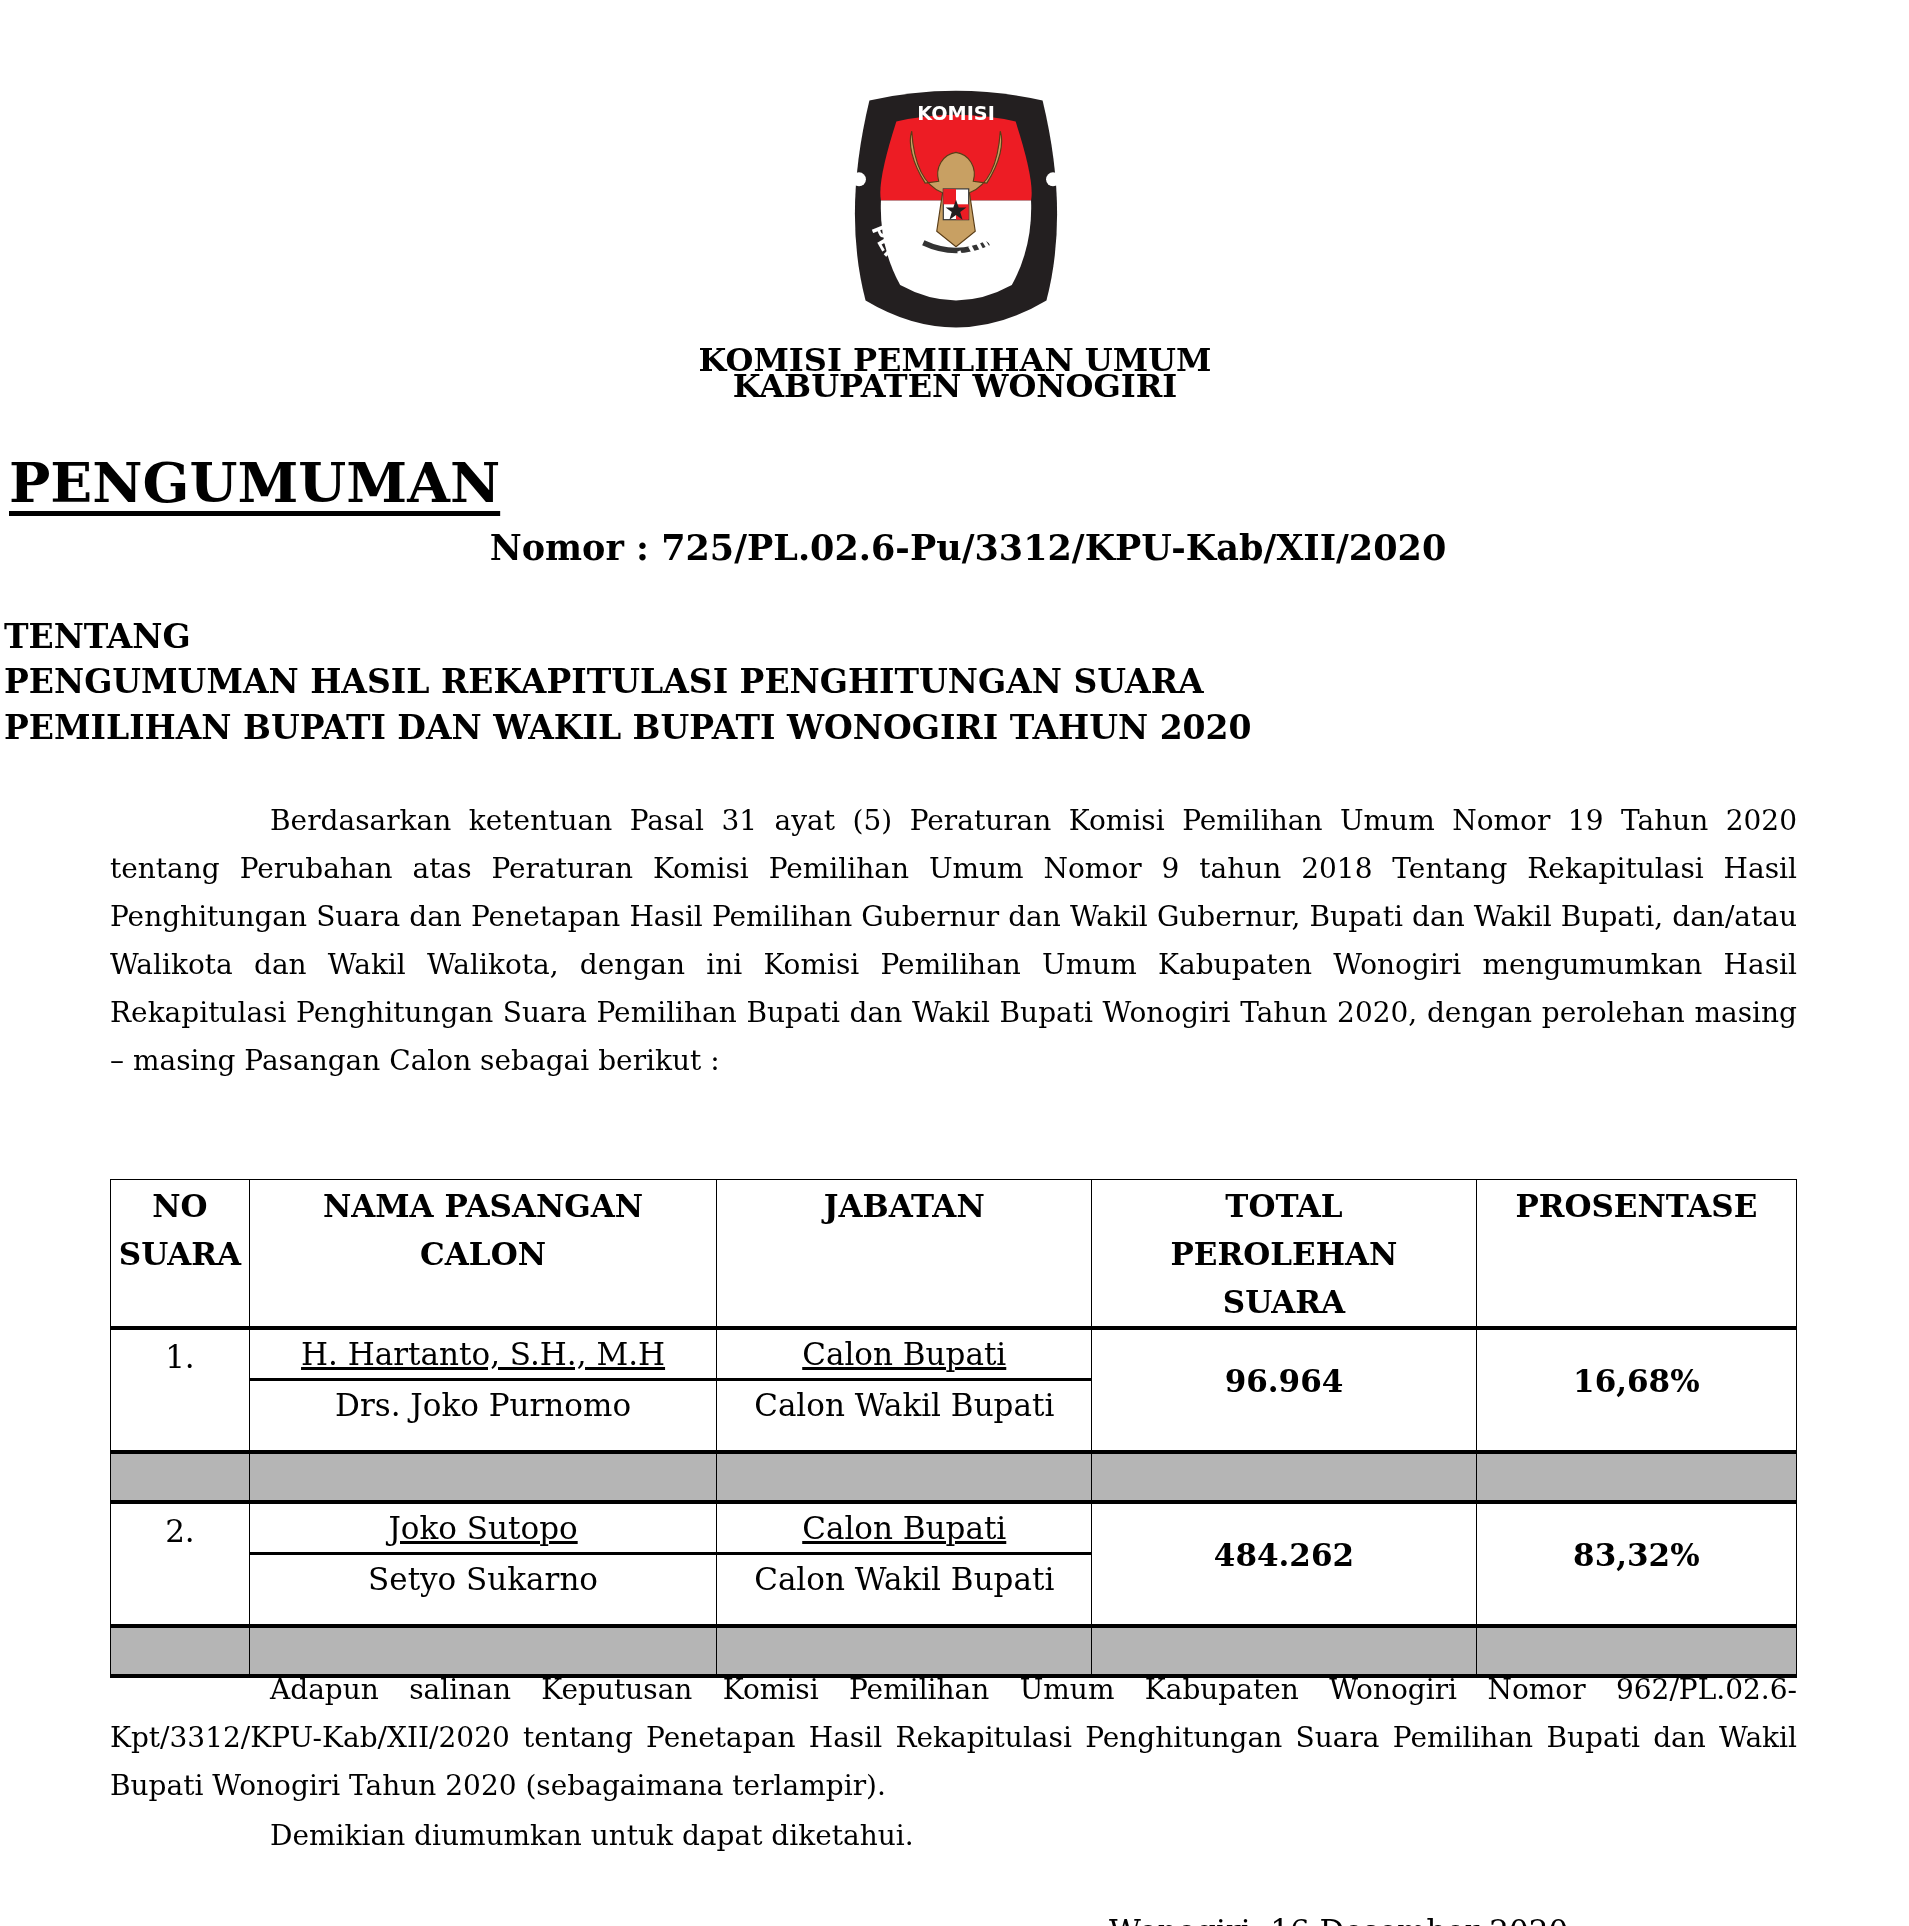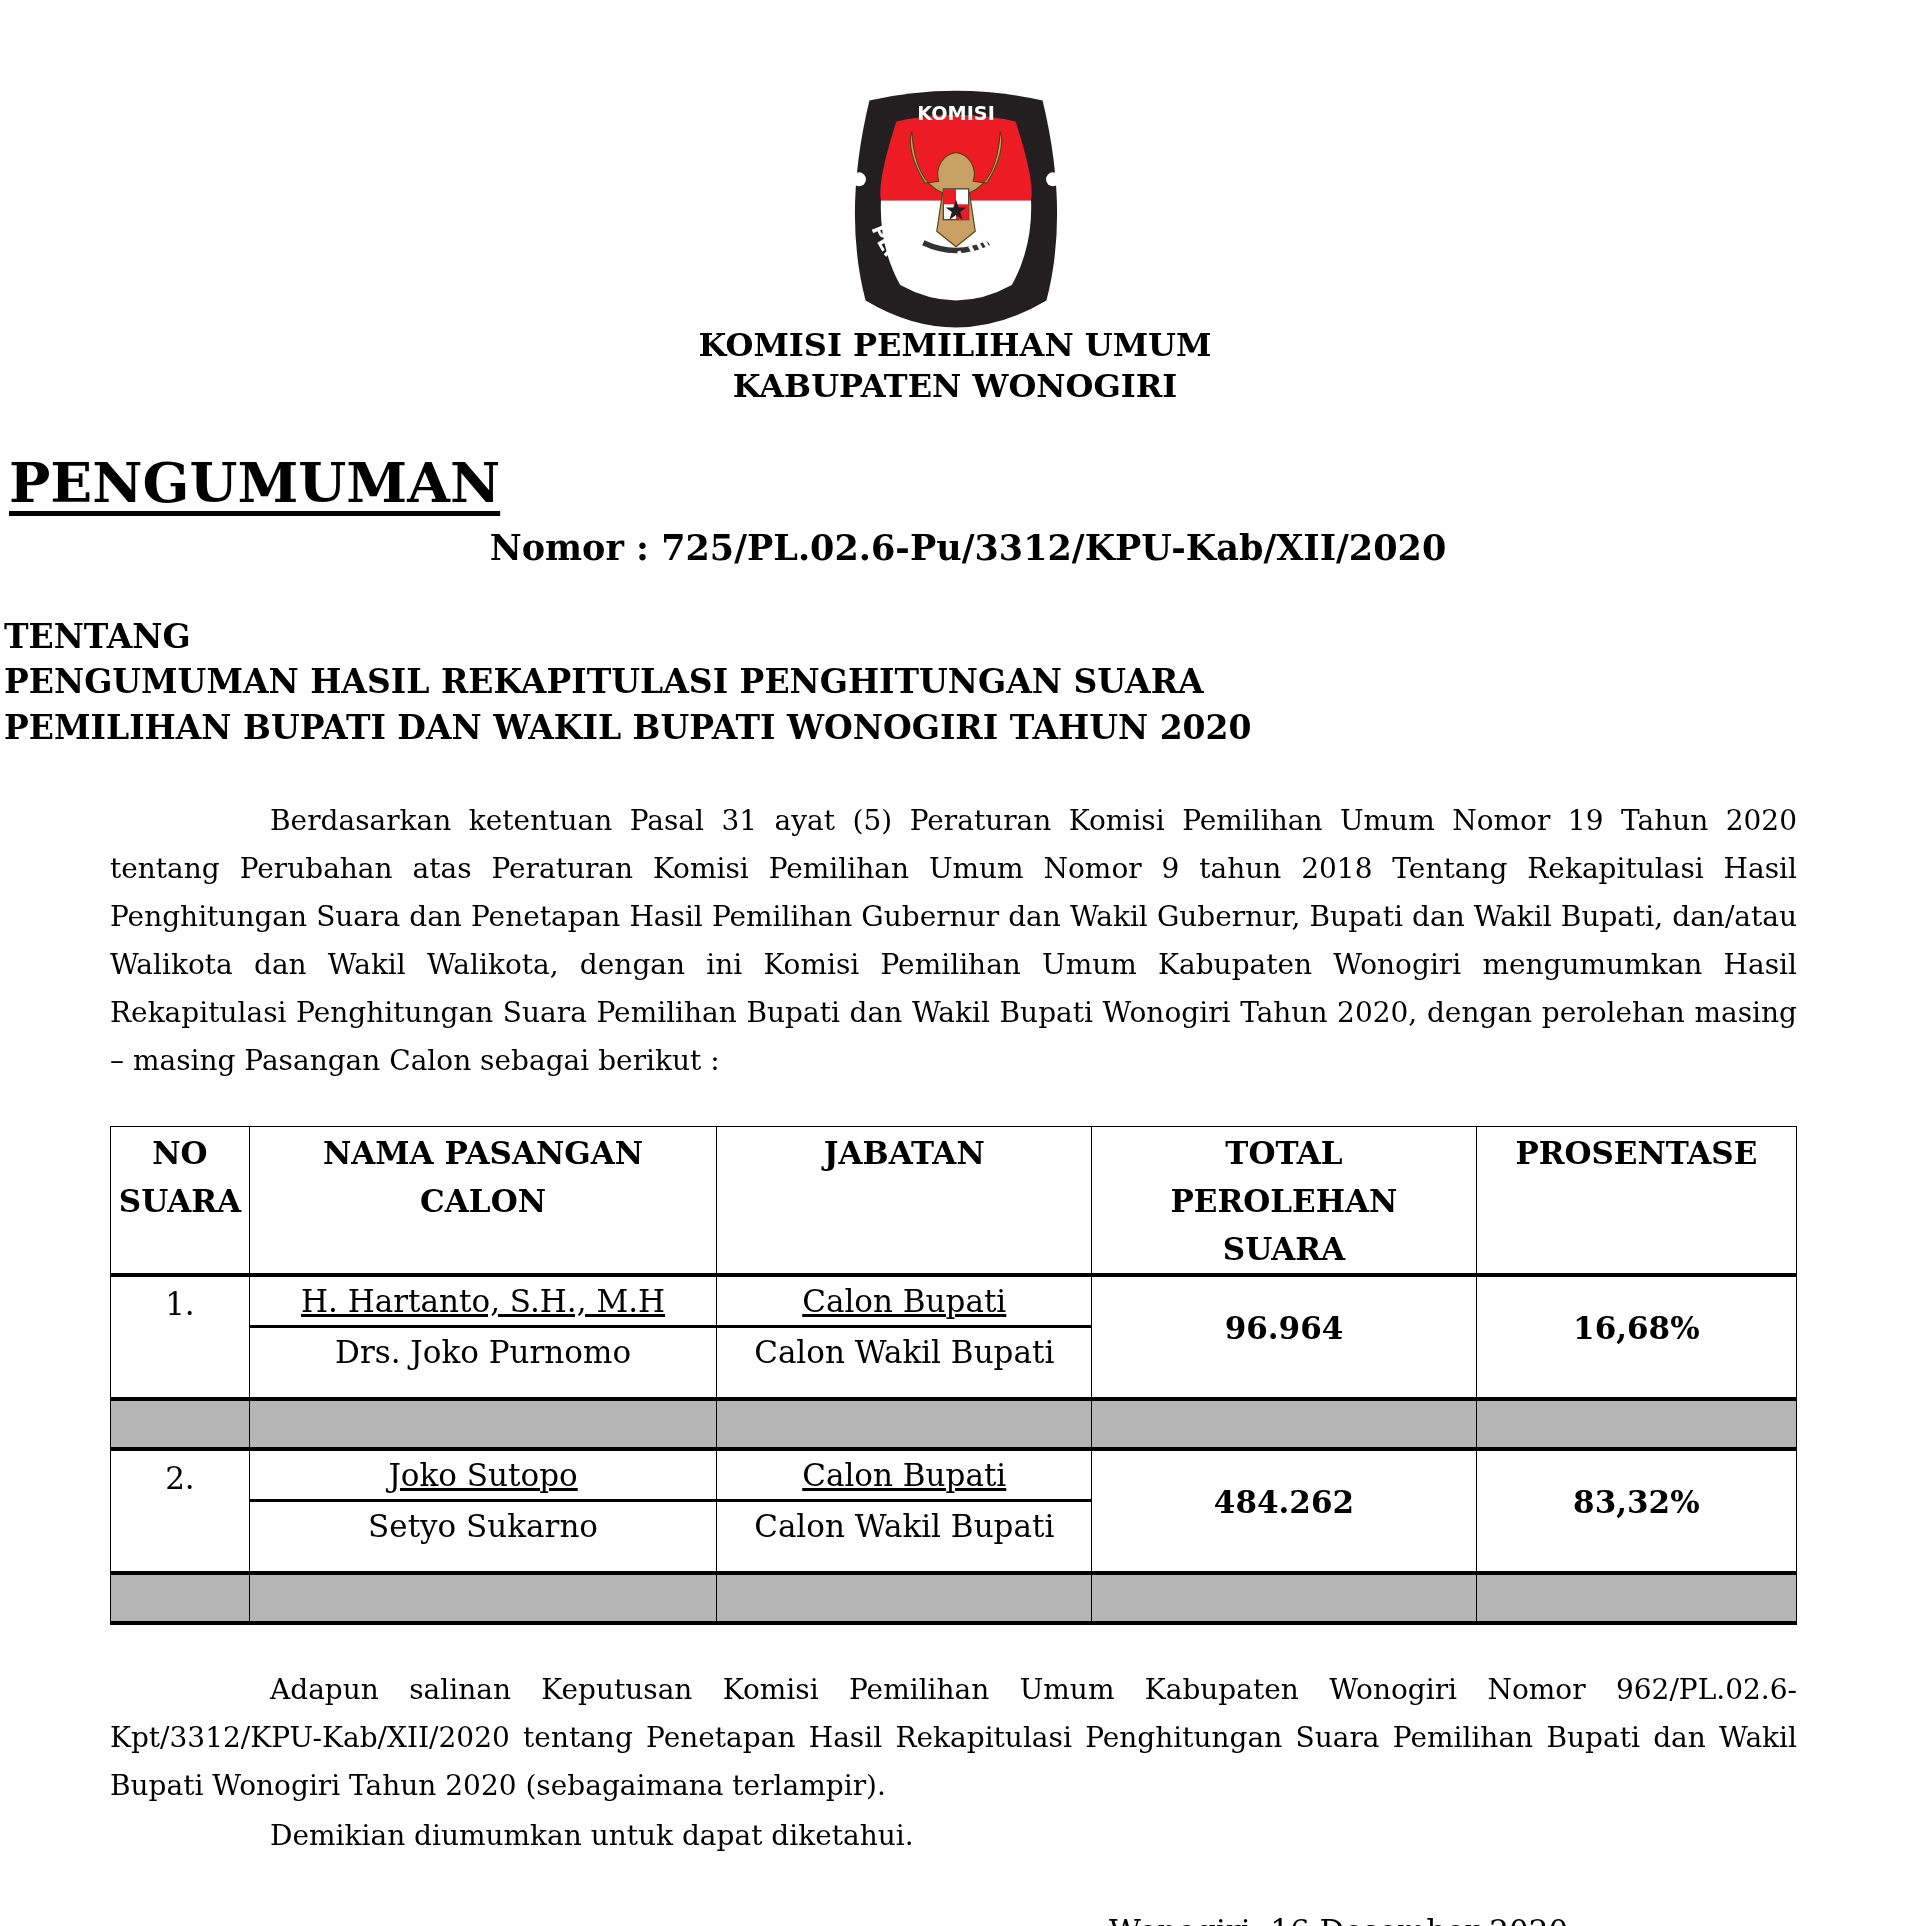--- a/index.html
+++ b/index.html
@@ -3,21 +3,21 @@
 <meta charset="utf-8">
 <style>
   html, body { margin: 0; padding: 0; background: #ffffff; }
   body { width: 1910px; height: 3001px; position: relative; overflow: hidden;
          font-family: "DejaVu Serif", "Liberation Serif", serif; color: #000; }
 
   .logo { position: absolute; left: 846px; top: 85px; width: 220px; height: 254px; }
 
   .org { position: absolute; left: 0; width: 1910px; text-align: center;
          font-weight: bold; font-size: 32px; line-height: 1; }
-  .org.l1 { top: 329px; }
+  .org.l1 { top: 344px; }
   .org.l2 { top: 370px; }
 
   .title { position: absolute; left: 0; width: 1904px; top: 455px; text-align: left;
            font-weight: bold; font-size: 55px; line-height: 1; margin-left: 9px; }
   .title span { text-decoration: underline; text-decoration-thickness: 5.4px; text-underline-offset: 8.5px; }
 
   .nomor { position: absolute; left: 0; width: 1910px; top: 530px; text-align: center;
            font-weight: bold; font-size: 35px; line-height: 1; padding-left: 13px; }
 
   .subj { position: absolute; left: 4px; width: 1910px; text-align: left;
@@ -25,21 +25,21 @@
   .subj.s1 { top: 620px; }
   .subj.s2 { top: 665px; }
   .subj.s3 { top: 711px; }
 
   .para { position: absolute; left: 110px; width: 1687px; font-size: 28px; line-height: 48px;
           text-align: justify; text-indent: 160px; margin: 0; }
   .para.p1 { top: 797px; }
   .para.p2 { top: 1666px; }
   .para.p3 { top: 1812px; }
 
-  table.results { position: absolute; left: 110px; top: 1126px; width: 1687px;
+  table.results { position: absolute; left: 110px; top: 1179px; width: 1687px;
                   border-collapse: collapse; font-size: 31px; }
   table.results td, table.results th { border: 1.2px solid #000; text-align: center; vertical-align: top; padding: 0; }
   table.results th { font-weight: bold; font-size: 31px; line-height: 48px; height: 143px; padding-top: 1.5px; }
   table.results tr.head { border-bottom: 4.6px solid #000; }
   table.results tr.spacer td { background: #b5b5b5; height: 46px; border-top: 4.6px solid #000; border-bottom: 4.6px solid #000; }
   td.num { padding-top: 3.1px !important; line-height: 48px; }
   td.name, td.role { height: 48px; line-height: 48px; text-decoration: underline; }
   td.name-b, td.role-b { height: 69px; line-height: 48px; border-top: 3.5px solid #000 !important; }
   td.total, td.pct { vertical-align: middle !important; font-weight: bold; }
   td.total span, td.pct span { position: relative; top: -8.5px; }

